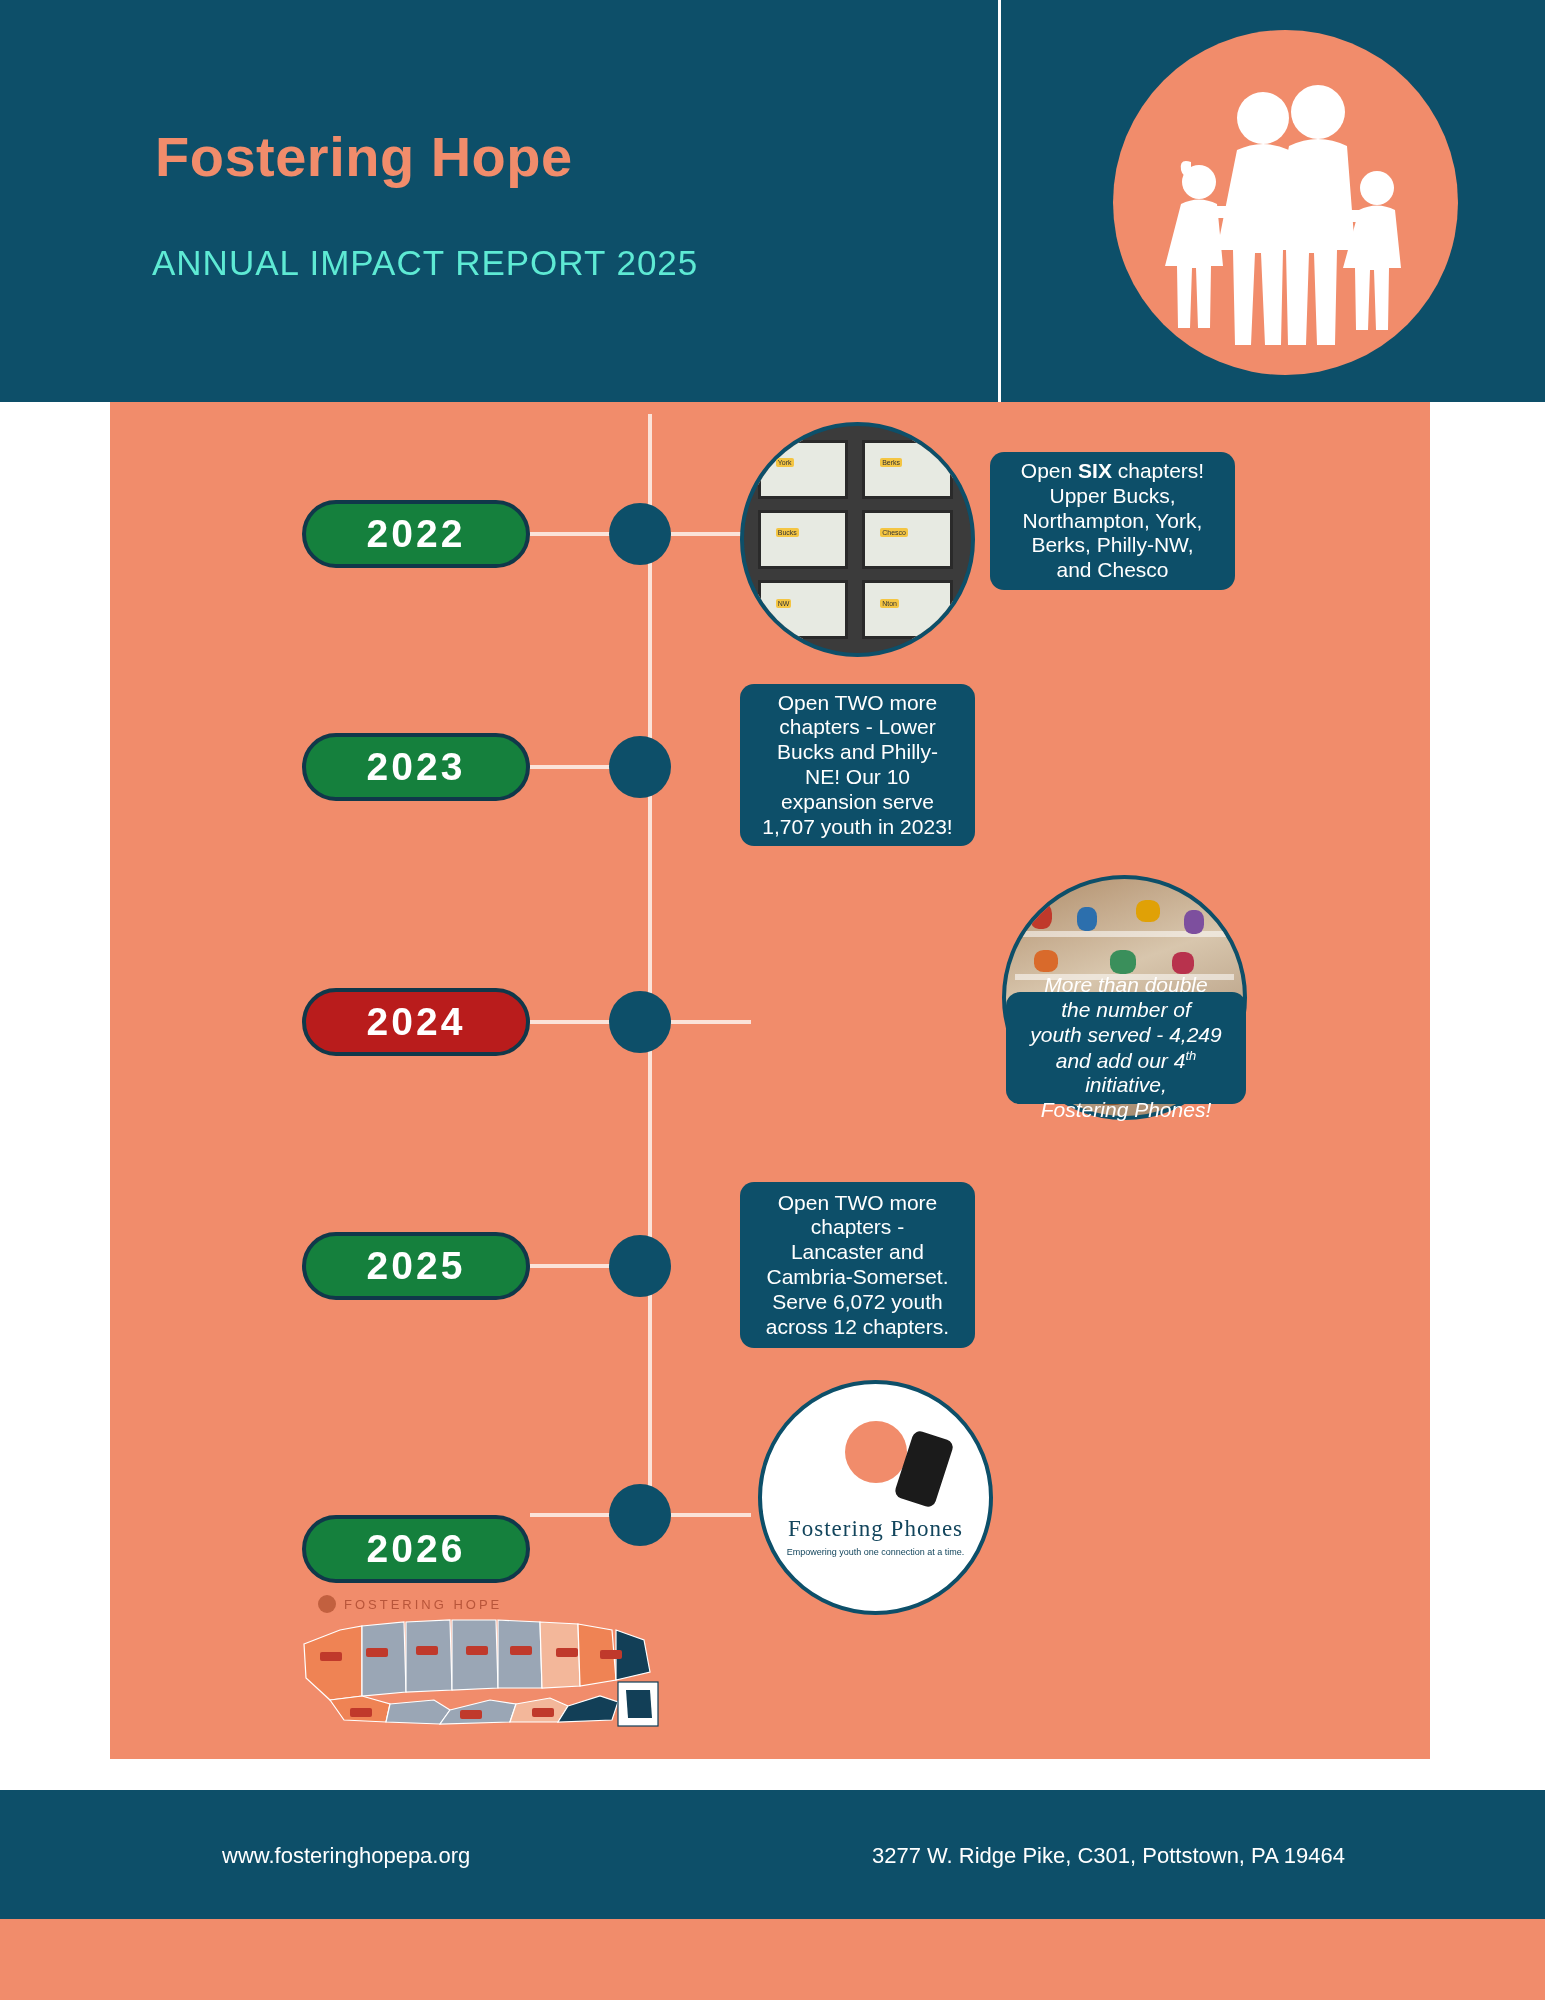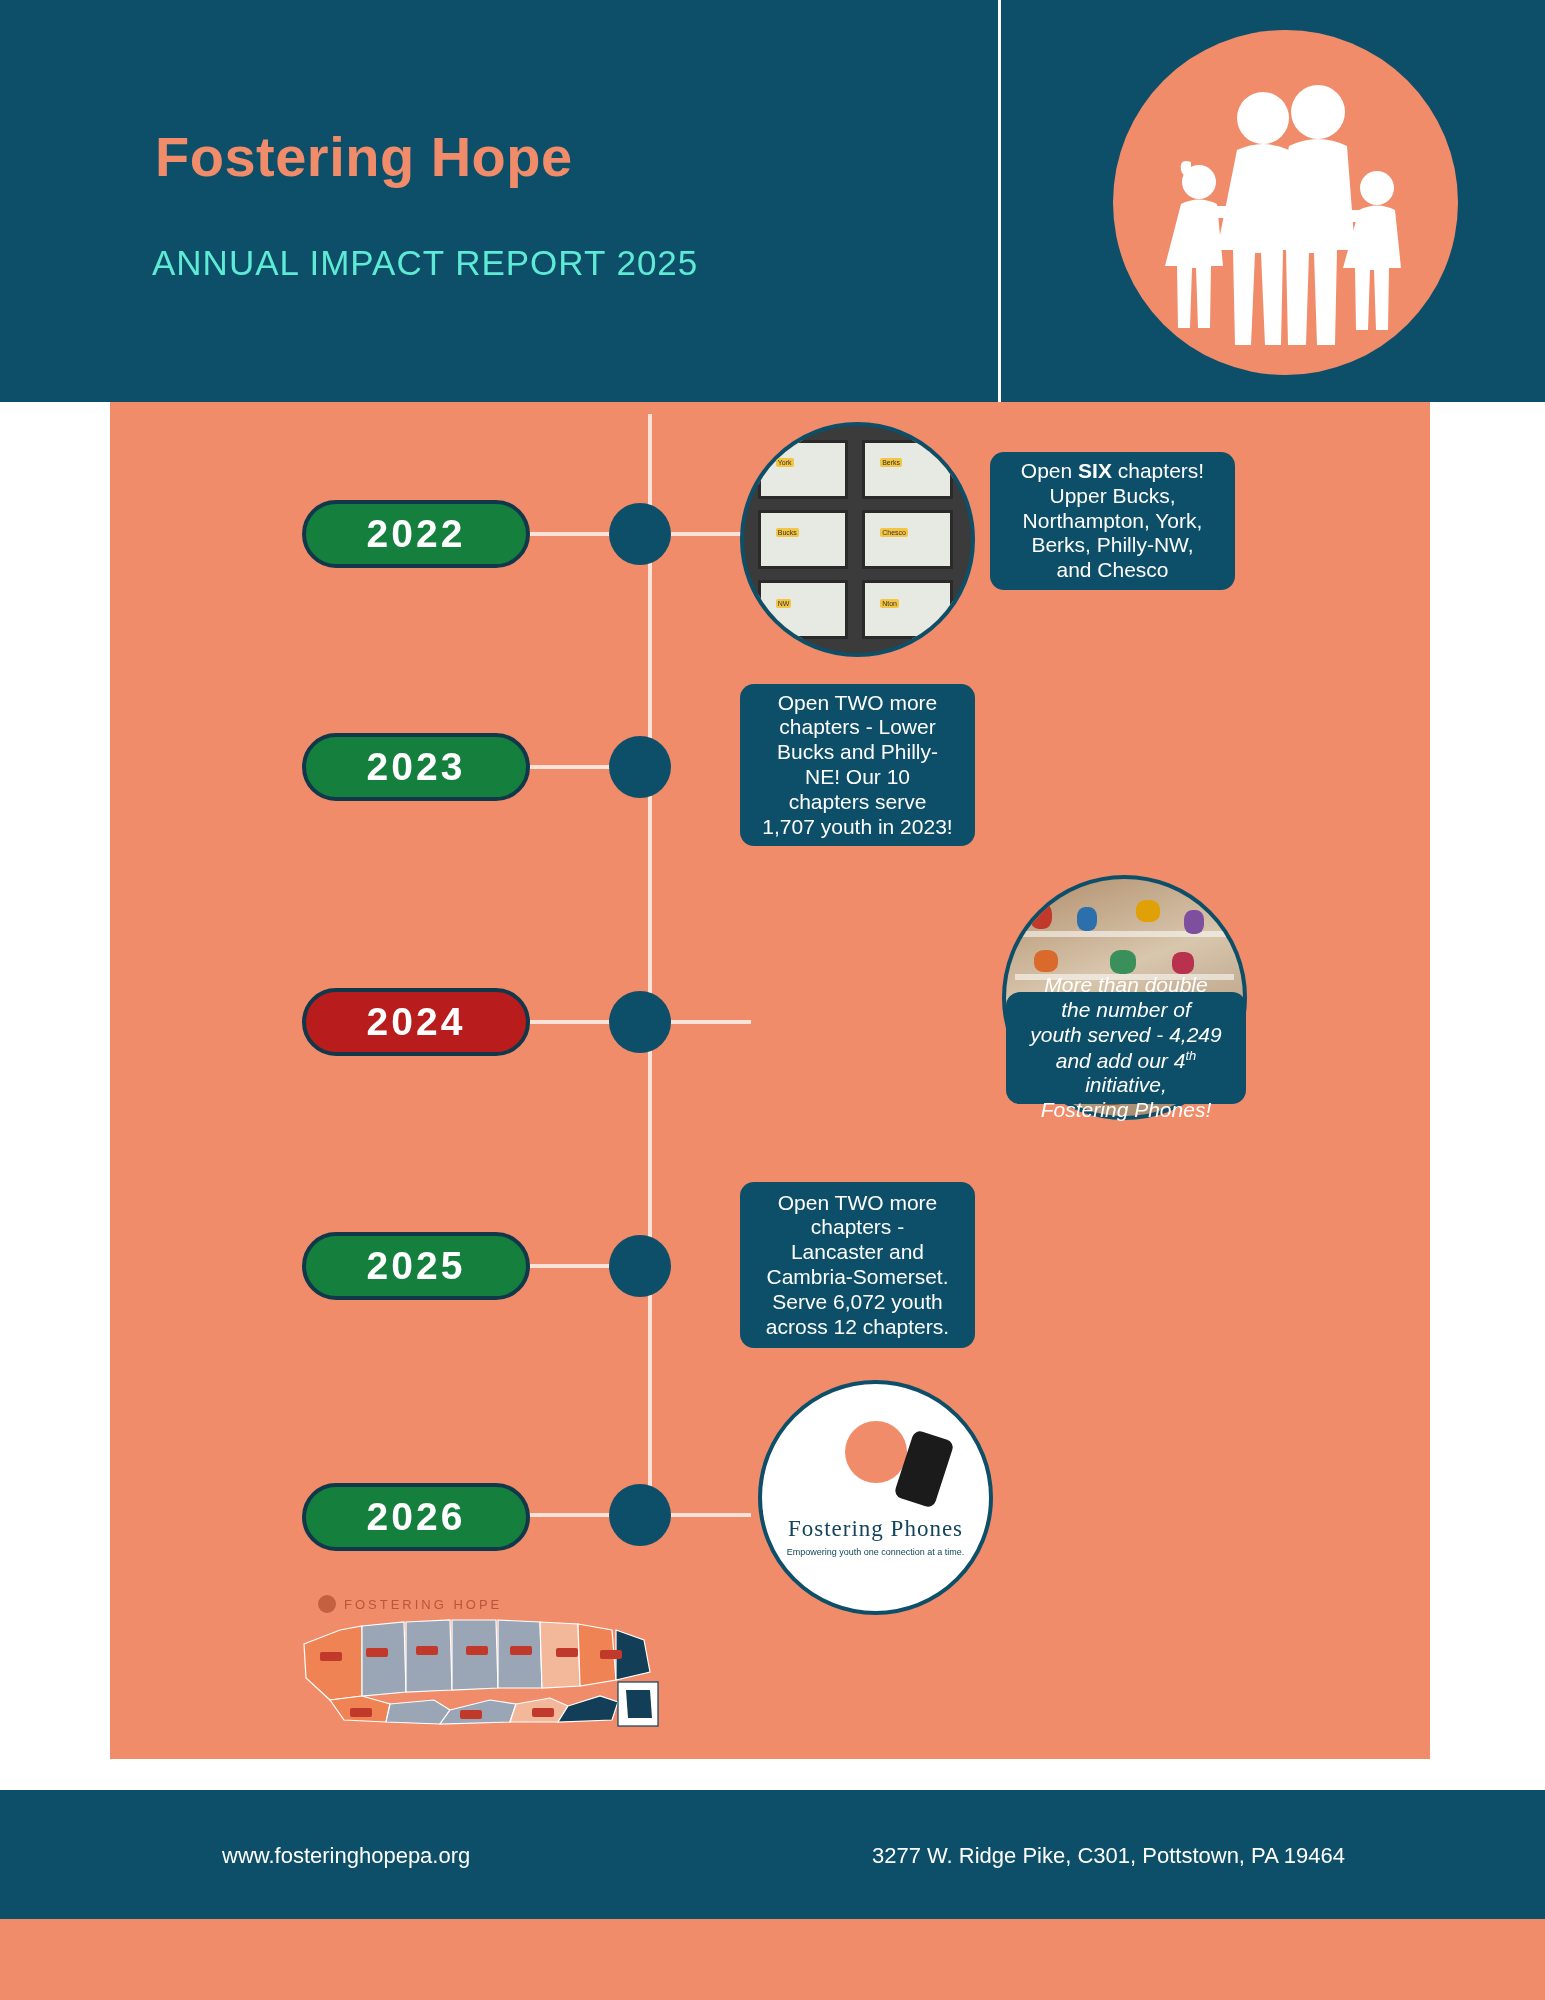--- a/index.html
+++ b/index.html
@@ -271,21 +271,21 @@
 
   <div class="year-pill" style="left:302px; top:733px;">2023</div>
   <div class="connector" style="left:530px; top:765px; width:80px;"></div>
   <div class="node-dot" style="left:609px; top:736px;"></div>
 
   <div class="callout" style="left:740px; top:684px; width:235px; height:162px;">
     <span>Open TWO more</span>
     <span>chapters - Lower</span>
     <span>Bucks and Philly-</span>
     <span>NE! Our 10</span>
-    <span>chapters serve</span>
+    <span>expansion serve</span>
     <span>1,707 youth in 2023!</span>
   </div>
 
   <div class="photo-circle ph-store" style="left:1002px; top:640px; width:245px; height:245px;">
     <div class="shelf" style="left:4%; top:22%; width:92%;"></div>
     <div class="shelf" style="left:4%; top:40%; width:92%;"></div>
     <div class="blob" style="left:10%; top:10%; width:22px; height:26px; background:#c0392b;"></div>
     <div class="blob" style="left:30%; top:12%; width:20px; height:24px; background:#2c6fad;"></div>
     <div class="blob" style="left:55%; top:9%;  width:24px; height:22px; background:#e0a106;"></div>
     <div class="blob" style="left:75%; top:13%; width:20px; height:24px; background:#7d4f9e;"></div>
@@ -335,21 +335,21 @@
   <div class="photo-circle ph-balloons" style="left:982px; top:1150px; width:265px; height:265px;">
     <div class="door"></div>
     <div class="bal" style="left:20%; top:30%; background:#e7731f;"></div>
     <div class="bal" style="left:18%; top:42%; background:#1f3f8f;"></div>
 
     <div class="bal" style="left:70%; top:30%; background:#1f3f8f;"></div>
     <div class="bal" style="left:73%; top:42%; background:#e7731f;"></div>
 
   </div>
 
-  <div class="year-pill" style="left:302px; top:1483px;">2026</div>
+  <div class="year-pill" style="left:302px; top:1515px;">2026</div>
   <div class="connector" style="left:530px; top:1513px; width:80px;"></div>
   <div class="node-dot" style="left:609px; top:1484px;"></div>
   <div class="connector" style="left:671px; top:1513px; width:80px;"></div>
 
 
   <div class="pa-logo-row">
     <span class="pa-logo-dot"></span>
     <span>FOSTERING HOPE</span>
   </div>
   <div class="pa-map">

